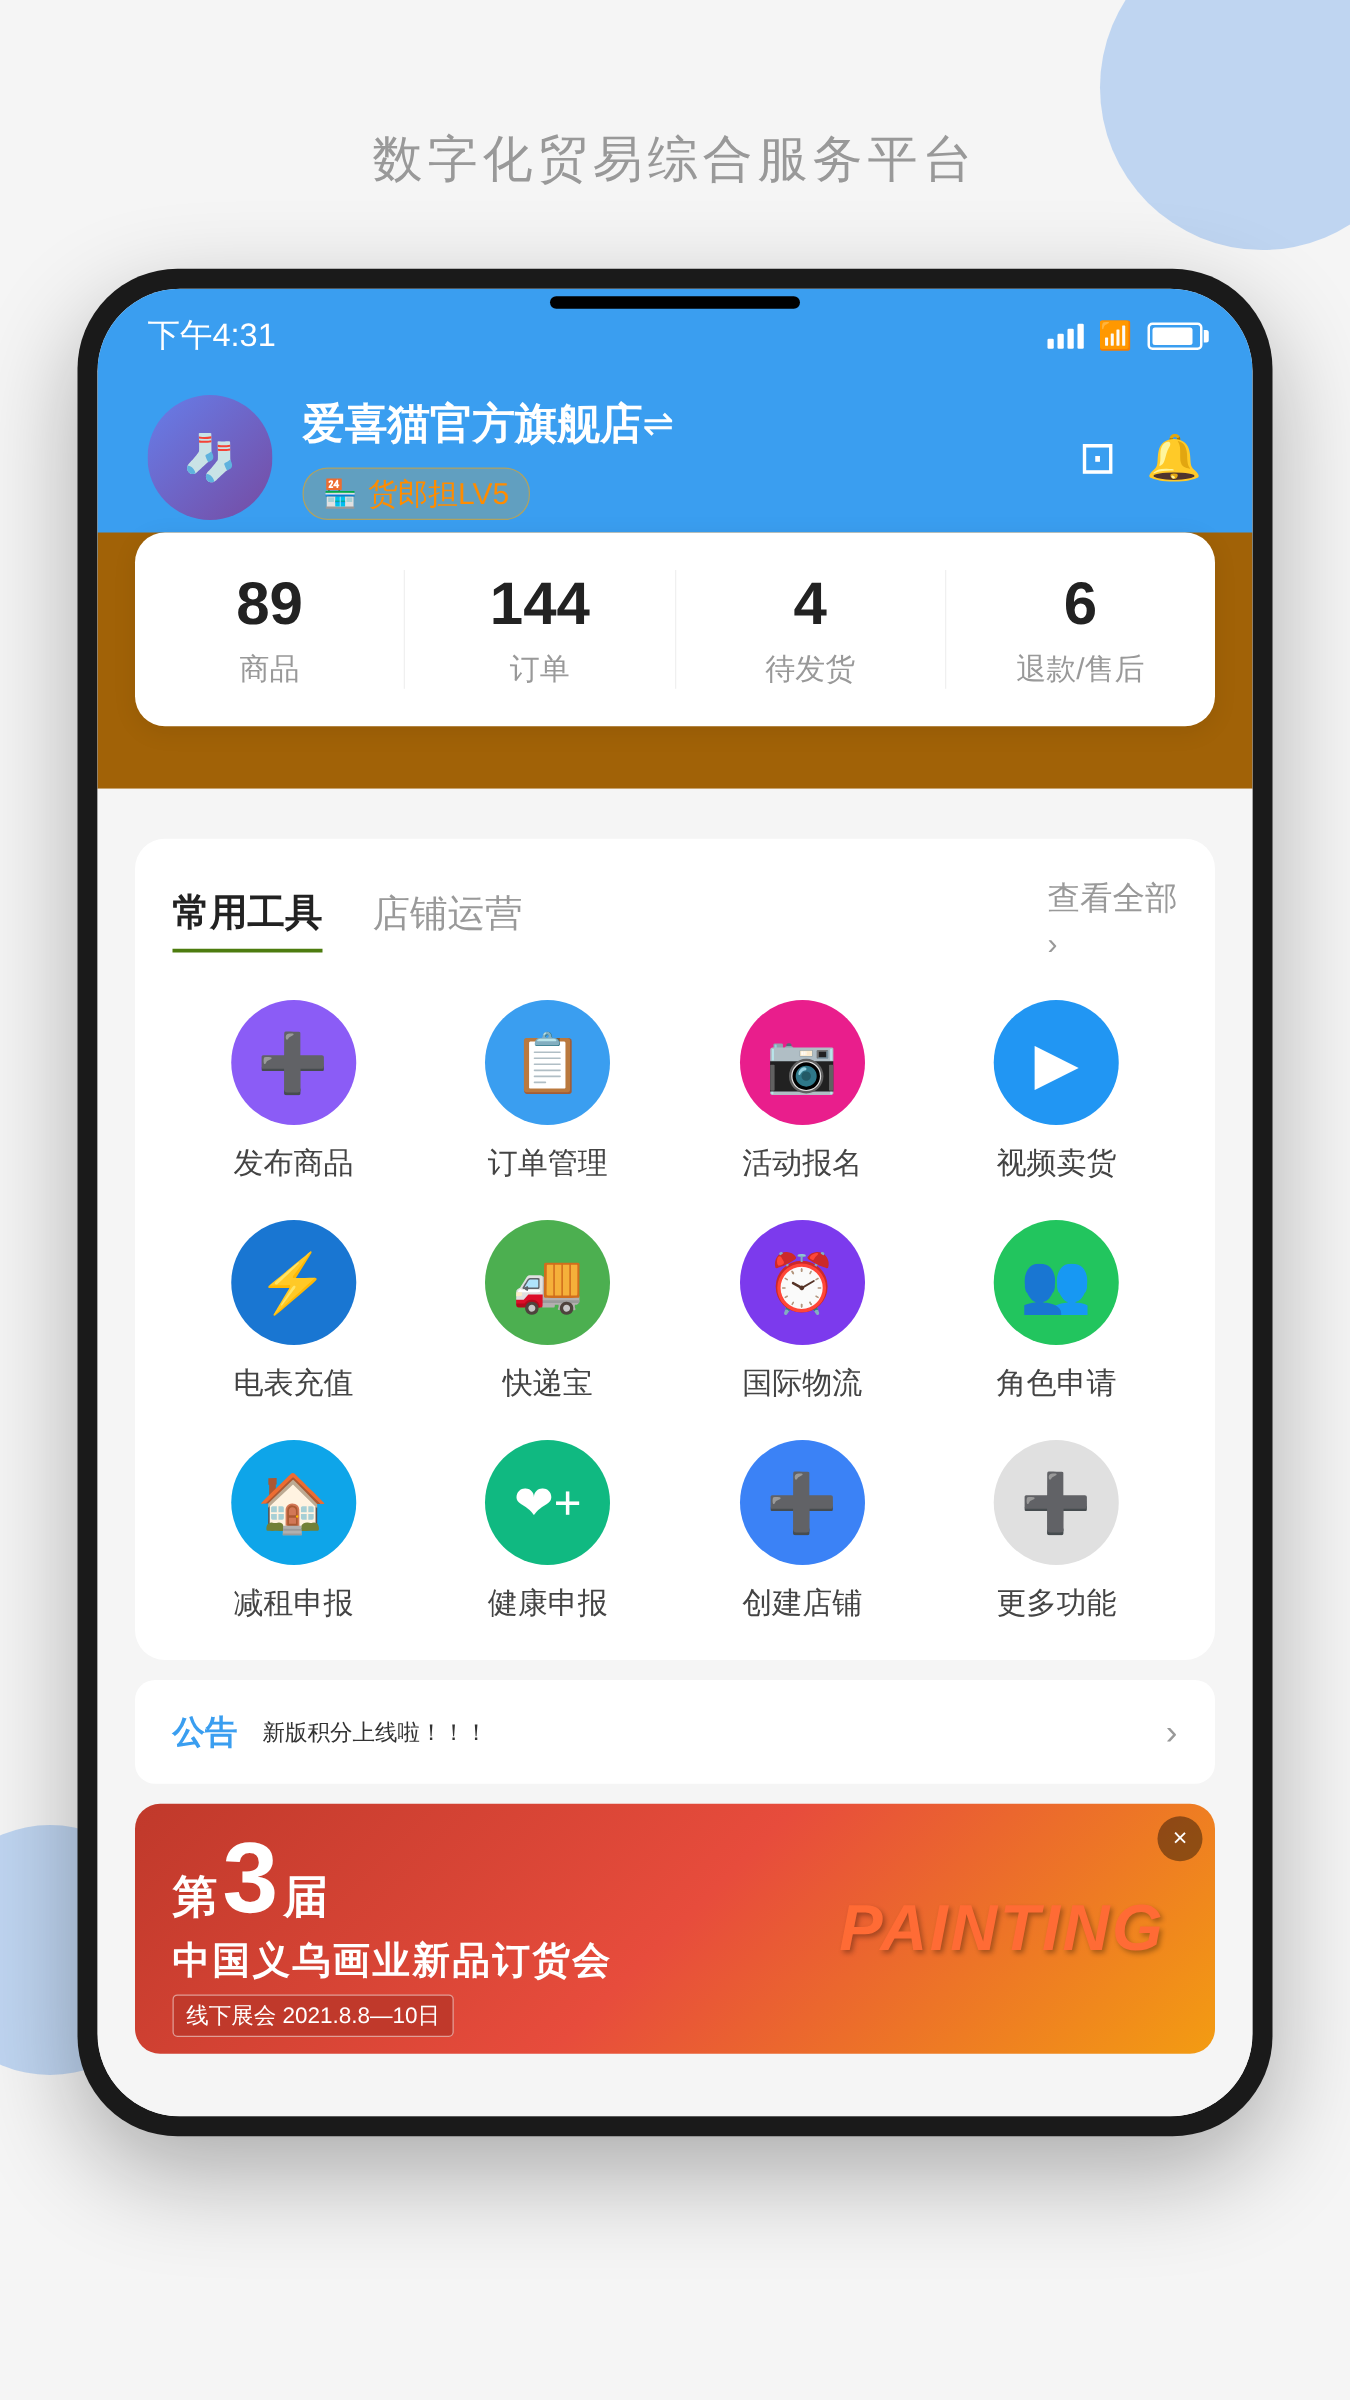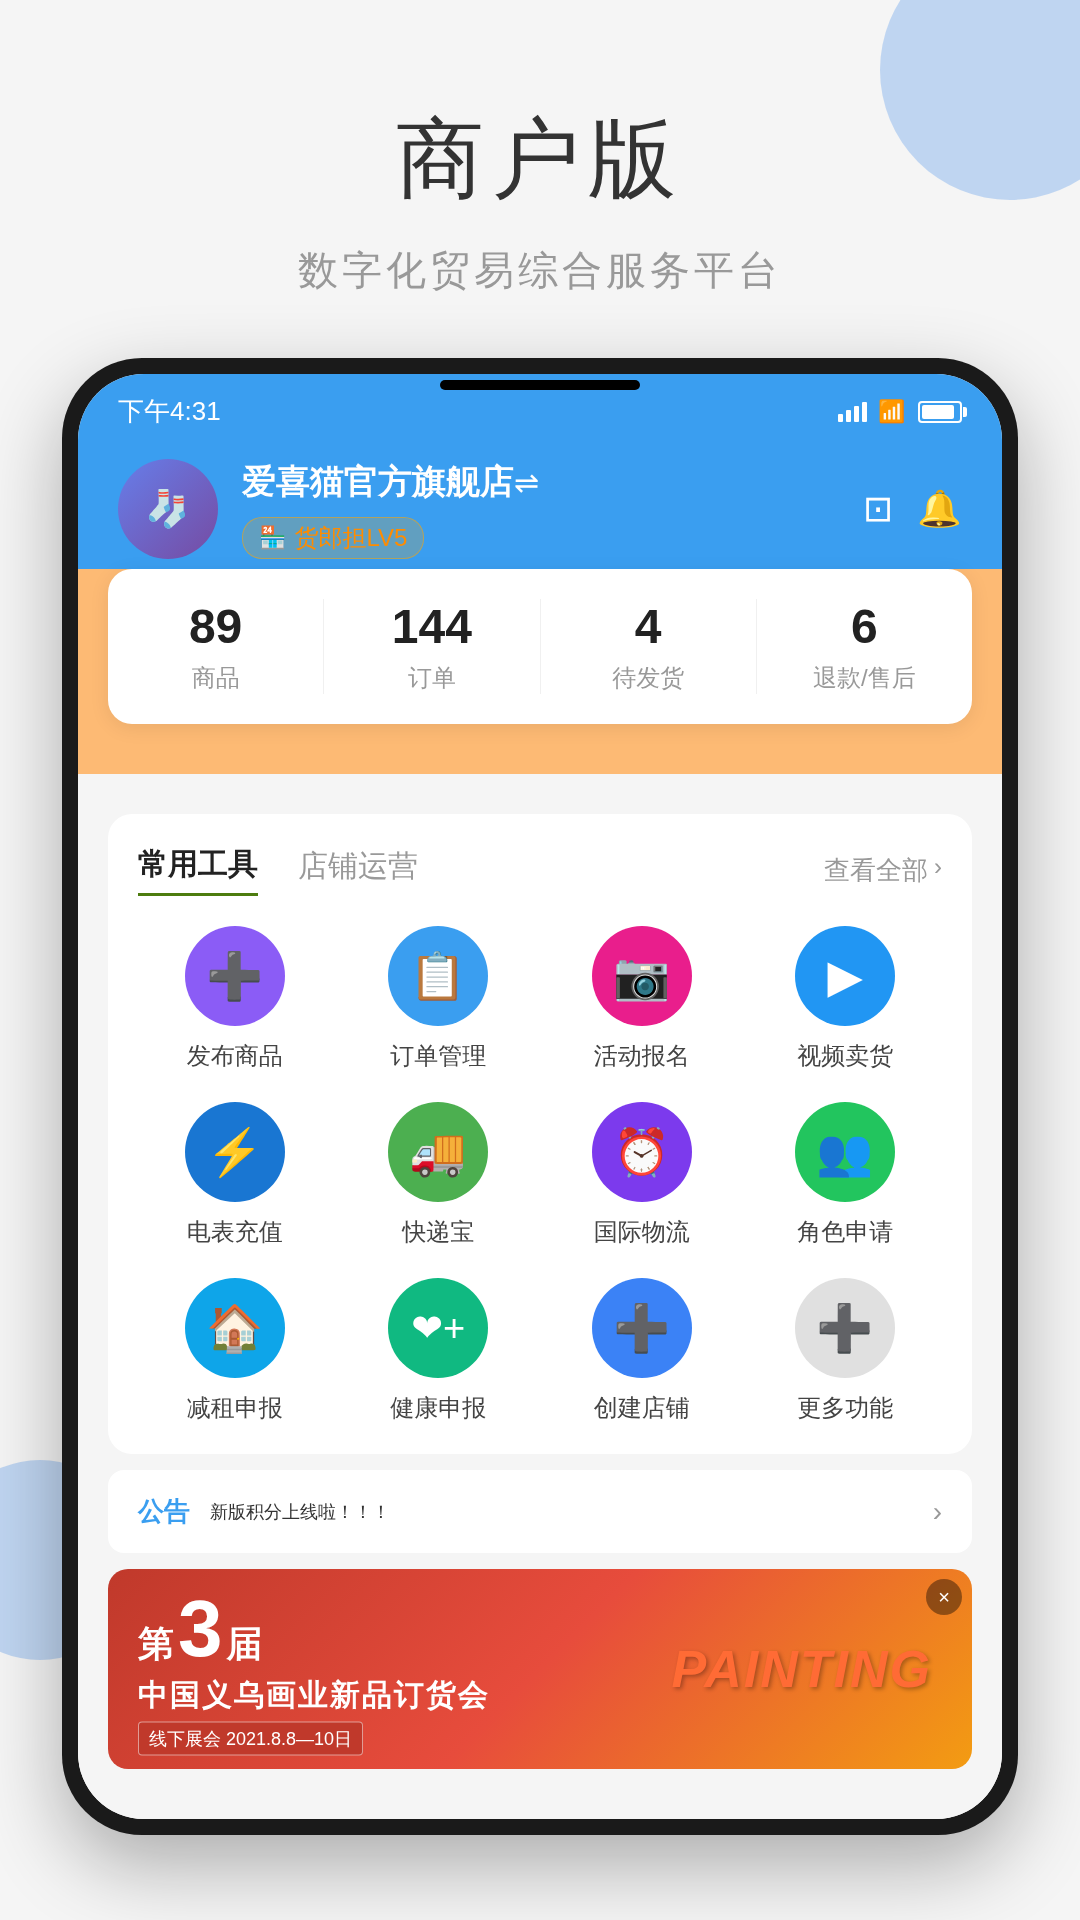--- a/index.html
+++ b/index.html
@@ -250,20 +250,21 @@
       color: #222;
       font-weight: 700;
       border-bottom: 3px solid #4d7c0f;
     }
     .view-all {
       margin-left: auto;
       color: #999;
       font-size: 26px;
       display: flex;
       gap: 6px;
+      flex-direction: column;
     }
     .chevron-right {
       font-size: 24px;
     }
 
     
     .tool-grid {
       display: grid;
       grid-template-columns: repeat(4, 1fr);
       gap: 30px 10px;
@@ -423,21 +424,20 @@
       border-radius: 1px;
     }
   </style>
 </head>
 <body>
 
 <div class="bg-circle-top-right"></div>
 <div class="bg-circle-bottom-left"></div>
 
 <div class="header-section">
-  <h1 class="main-title">商户版</h1>
   <p class="sub-title">数字化贸易综合服务平台</p>
 </div>
 
 <div class="phone-wrapper">
   <div class="phone-outer">
     <div class="phone-notch"></div>
     <div class="phone-inner">
 
       <div class="status-bar">
         <span class="status-time">下午4:31</span>
@@ -470,21 +470,21 @@
               <span>货郎担LV5</span>
             </div>
           </div>
           <div class="header-actions">
             <span class="action-icon">⊡</span>
             <span class="action-icon">🔔</span>
           </div>
         </div>
       </div>
 
-      <div style="background:#fdba74; padding-bottom: 50px;">
+      <div style="background:#a16207; padding-bottom: 50px;">
         <div class="stats-card">
           <div class="stat-item">
             <span class="stat-number">89</span>
             <span class="stat-label">商品</span>
           </div>
           <div class="stat-item">
             <span class="stat-number">144</span>
             <span class="stat-label">订单</span>
           </div>
           <div class="stat-item">

